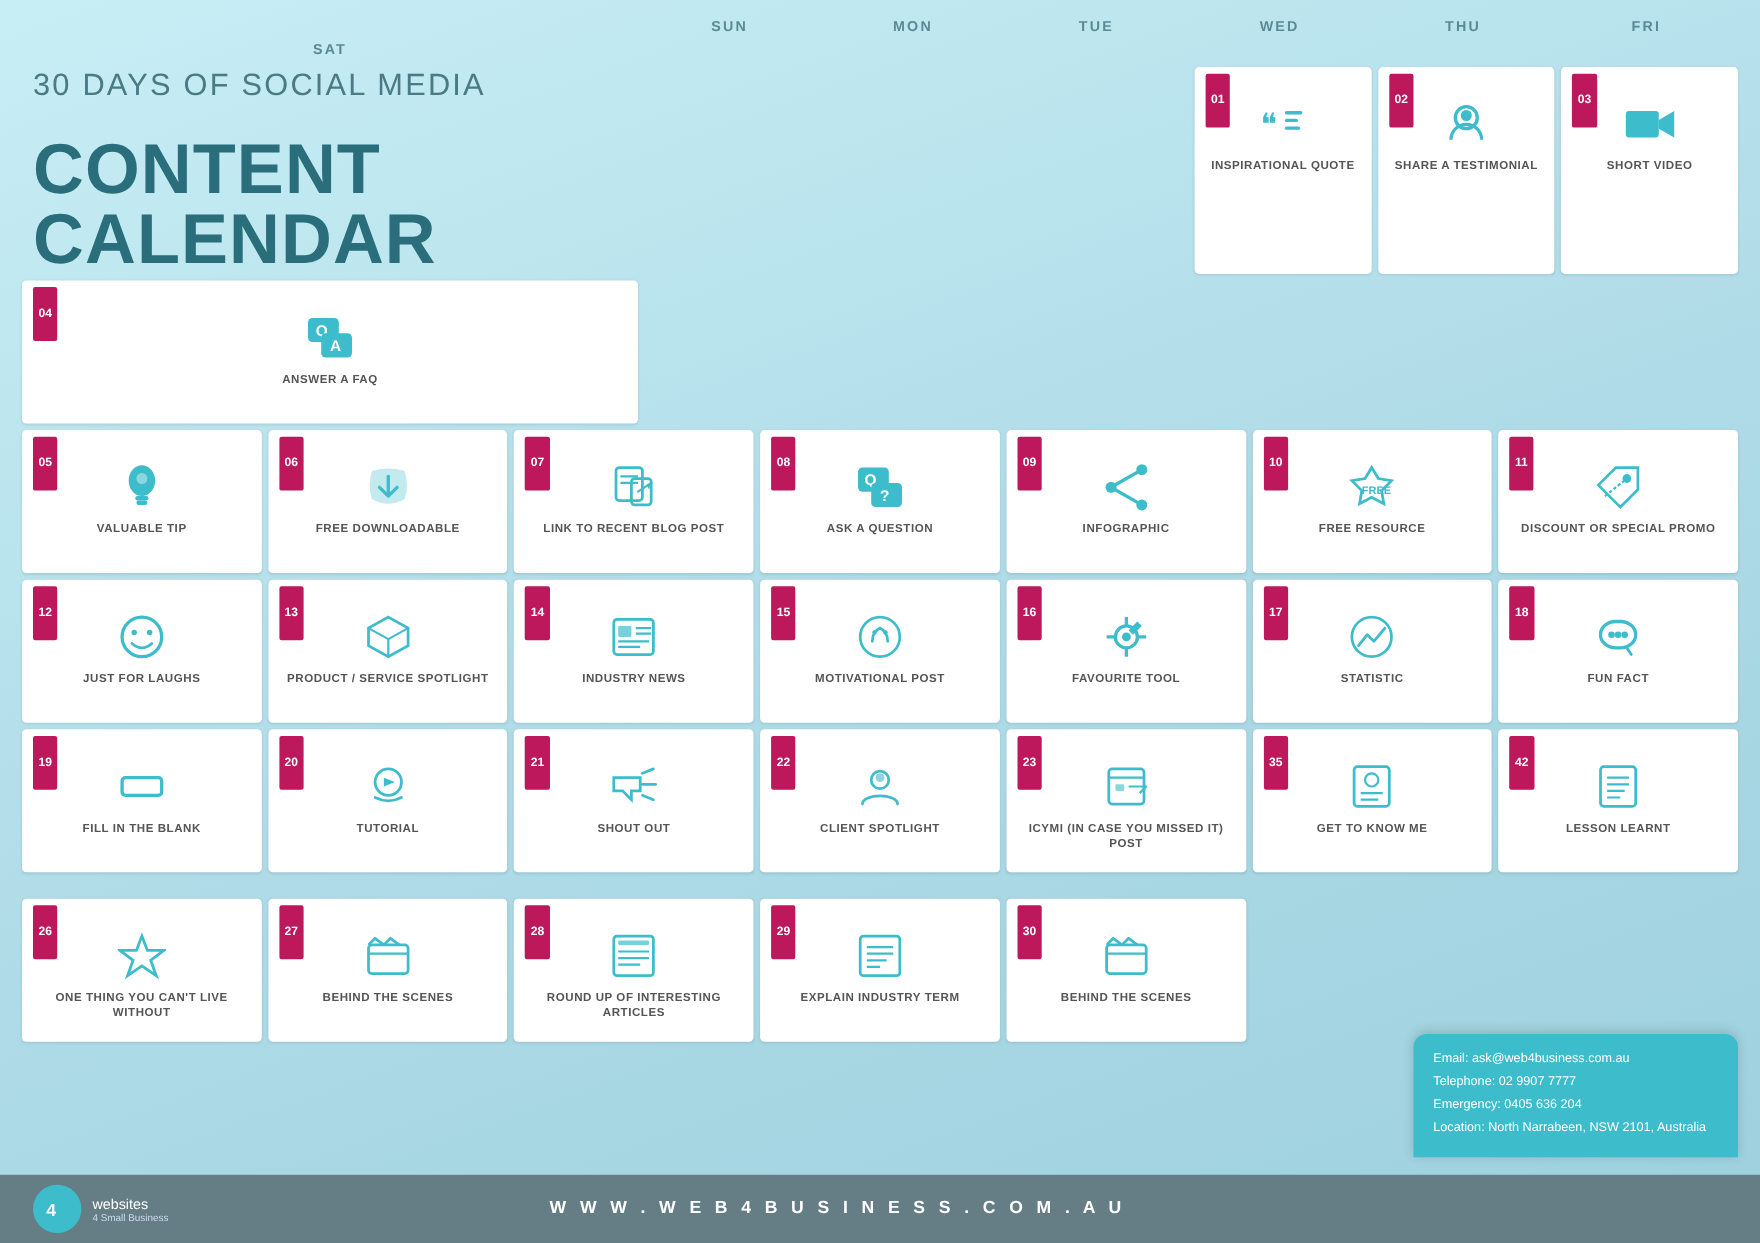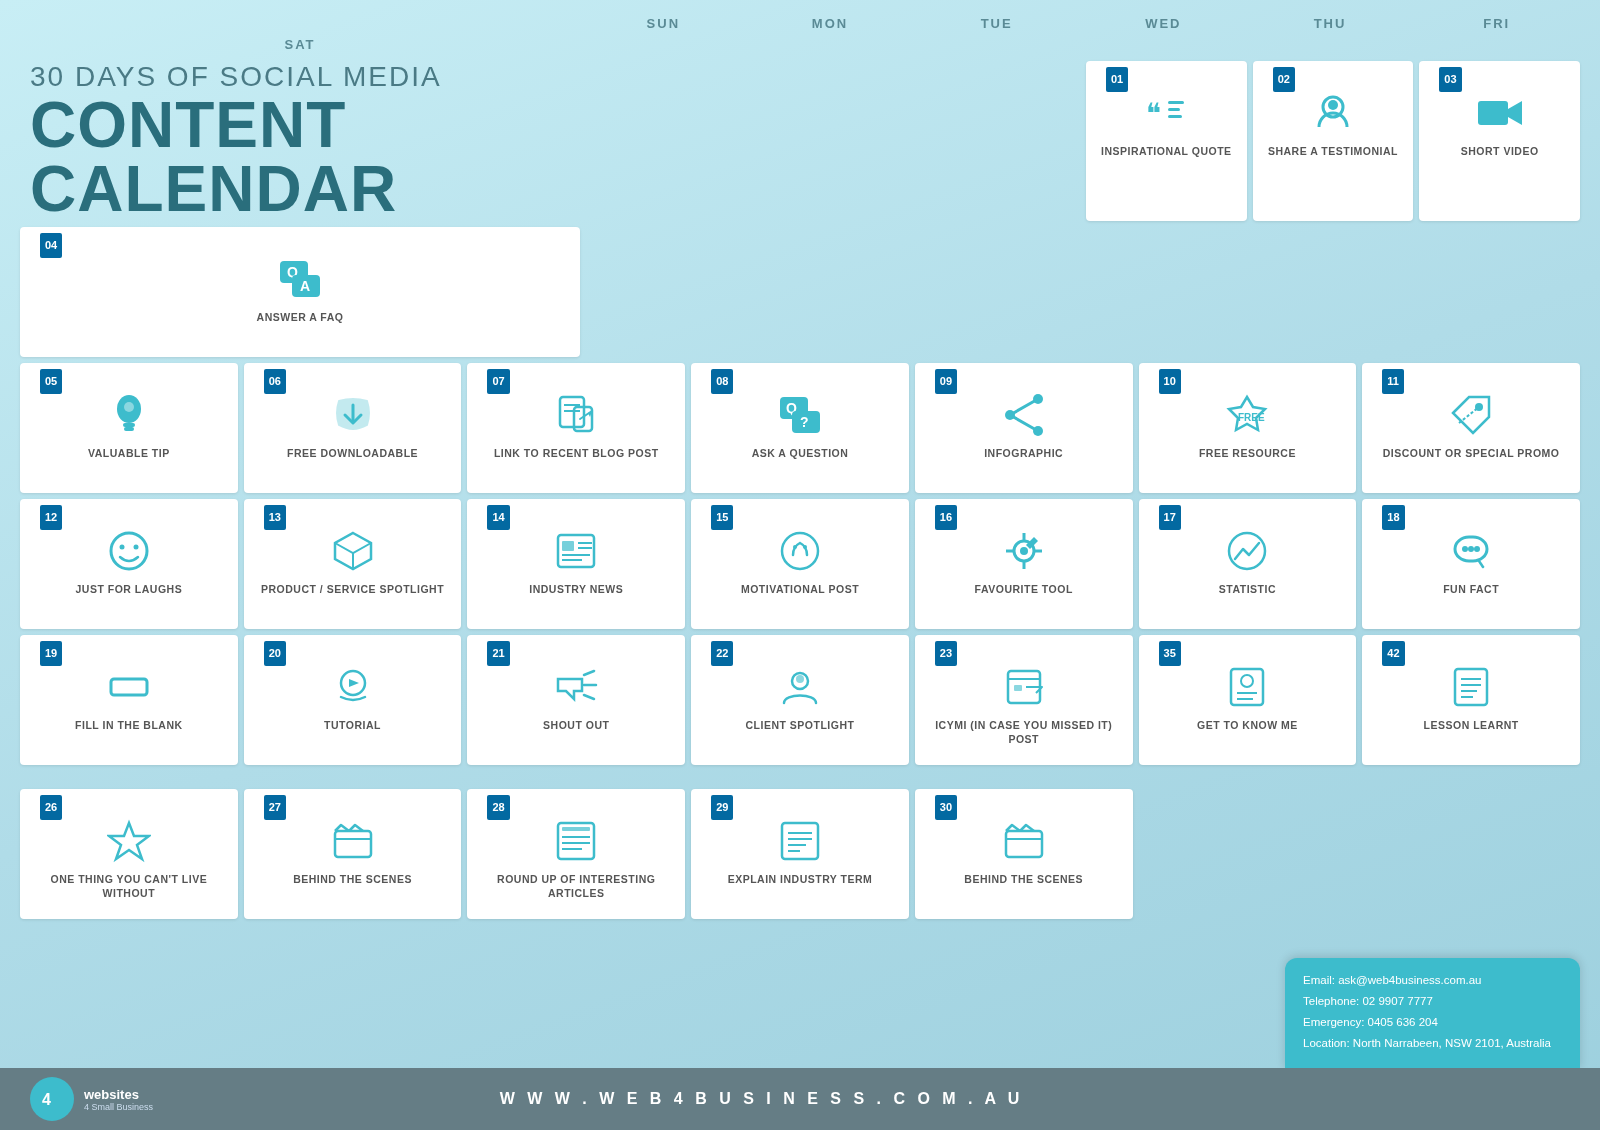--- a/index.html
+++ b/index.html
@@ -45,26 +45,26 @@
       position: relative;
       box-shadow: 0 1px 3px rgba(0,0,0,0.1);
     }
     .cal-cell.empty {
       background: transparent;
       box-shadow: none;
     }
     .cell-number {
       position: absolute;
       top: 6px;
-      left: 20px;
-      background: #0369a1;
+      left: 10px;
+      background: #be185d;
       color: white;
       font-size: 11px;
       font-weight: 700;
-      padding: 6px 5px;
+      padding: 18px 5px;
       border-radius: 2px;
       line-height: 1.2;
     }
     .cell-icon {
       margin-top: 22px;
       margin-bottom: 4px;
       font-size: 36px;
       color: #3dbccc;
       text-align: center;
       line-height: 1;
@@ -108,20 +108,21 @@
       grid-template-columns: repeat(7, 1fr);
       gap: 6px;
       margin-bottom: 6px;
     }
     .title-area {
       grid-column: 1;
       display: flex;
       flex-direction: column;
       justify-content: center;
       padding: 0 20px 0 10px;
+      gap: 28px;
     }
     .footer-bar {
       position: absolute;
       bottom: 0;
       left: 0;
       right: 0;
       height: 62px;
       background: #657d85;
       display: flex;
       align-items: center;
@@ -137,21 +138,21 @@
       height: 44px;
       background: #3dbccc;
       border-radius: 50%;
       display: flex;
       align-items: center;
       justify-content: center;
     }
     .footer-logo-txt {
       color: white;
       font-size: 13px;
-      font-weight: 700;
+      font-weight: 400;
     }
     .footer-logo-sub {
       color: #cde;
       font-size: 9px;
       font-weight: 400;
     }
     .footer-website {
       color: white;
       font-size: 16px;
       letter-spacing: 4px;
@@ -653,14 +654,14 @@
     </div>
     <div class="footer-website">W W W . W E B 4 B U S I N E S S . C O M . A U</div>
     <div style="flex:0 0 200px"></div>
   </div>
 
 </div>
 
 <style>
   .day-header { text-align: center; font-size: 13px; font-weight: 700; color: #5a8a95; letter-spacing: 2px; padding: 2px 0 4px 0; }
   .row5 { position: relative; margin-top: 24px; }
-  .contact-card-box { position: absolute; right: 20px; bottom: 60px; }
+  .contact-card-box { position: absolute; right: 20px; bottom: 78px; }
 </style>
 
 </body></html>

